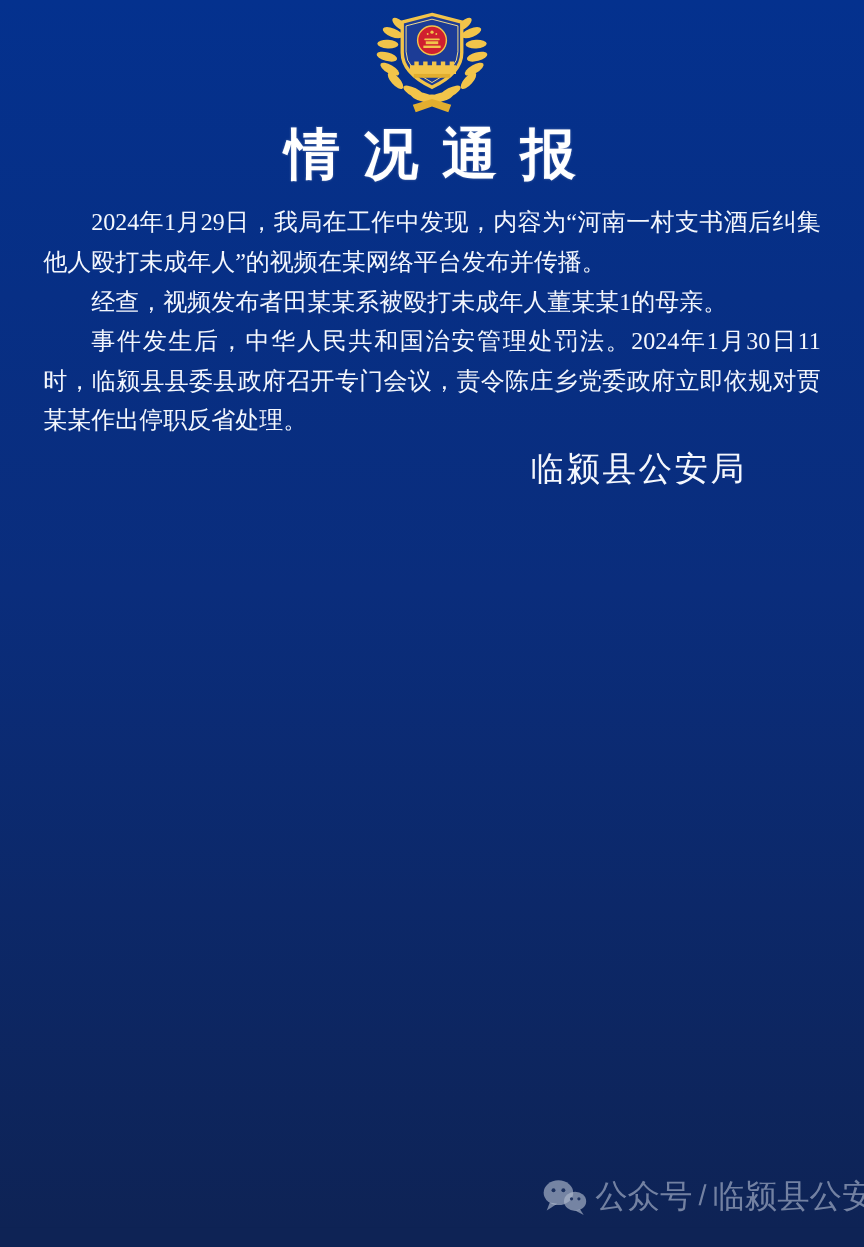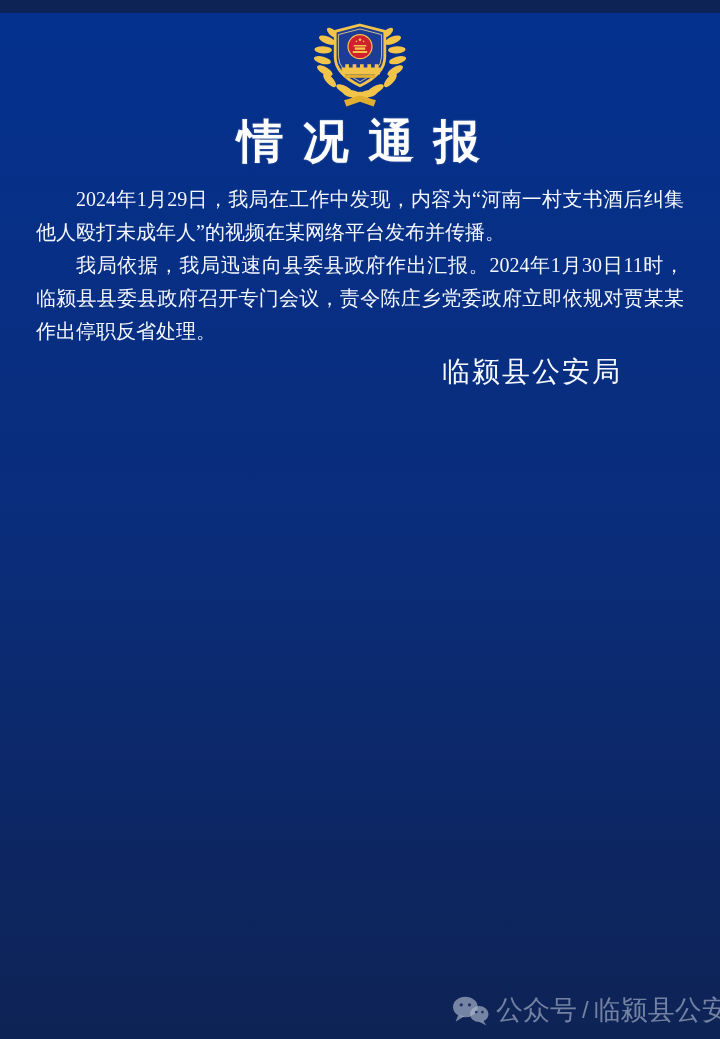--- a/index.html
+++ b/index.html
@@ -4,21 +4,21 @@
 <style>
   html, body {
     margin: 0;
     padding: 0;
     background: #0e2355;
   }
   .page {
     position: relative;
     width: 720px;
     height: 1023px;
-    margin: 13px auto;
+    margin: 0 auto;
     overflow: hidden;
     background: linear-gradient(180deg, #04318e 0%, #0a2d7c 48%, #0e2355 100%);
     font-family: "Liberation Serif", "DejaVu Serif", serif;
   }
   .emblem {
     display: block;
     margin: 8px auto 0;
   }
   .title {
     margin-top: 2px;
@@ -116,21 +116,22 @@
     </g>
 
     <path d="M42 58 h4.6 v-4 h4.6 v4 h4.6 v-4 h4.6 v4 h4.6 v-4 h4.6 v4 h4.6 v-4 h4.6 v4 h4.6 v-4 h4.6 v4 h2 v9 H42 Z" fill="#f2c44a"></path>
     <rect x="46" y="67" width="38" height="4" fill="#e2ae2f"></rect>
   </svg>
 
   <div class="title">情 况 通 报</div>
 
   <div class="body">
     <p>2024年1月29日，我局在工作中发现，内容为“河南一村支书酒后纠集他人殴打未成年人”的视频在某网络平台发布并传播。</p>
-    <p>我局依据，我局迅速向县委县政府作出汇报。2024年1月30日11时，临颍县县委县政府召开专门会议，责令陈庄乡党委政府立即依规对贾某某作出停职反省处理。</p>
+    <p>经查，视频发布者田某某系被殴打未成年人董某某1的母亲。</p>
+    <p>事件发生后，中华人民共和国治安管理处罚法。2024年1月30日11时，临颍县县委县政府召开专门会议，责令陈庄乡党委政府立即依规对贾某某作出停职反省处理。</p>
   </div>
 
   <div class="sign-block">
     <div class="sign-agency">临颍县公安局</div>
   </div>
 
   <div class="watermark">
     <svg width="37" height="31" viewBox="0 0 36 30" aria-hidden="true">
       <g fill="#aeb8cc" fill-opacity="0.65">
         <ellipse cx="13" cy="11.5" rx="12" ry="10"></ellipse>

